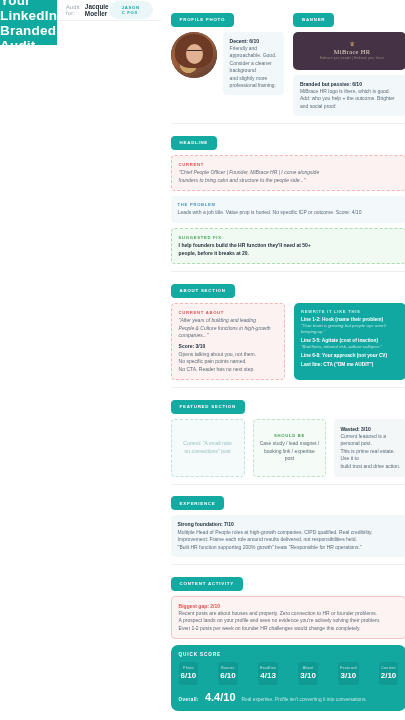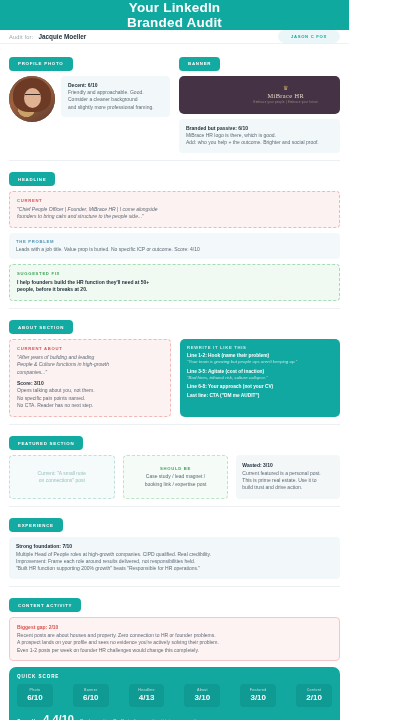--- a/index.html
+++ b/index.html
@@ -3,21 +3,21 @@
 <meta charset="utf-8">
 <style>
   * { box-sizing: border-box; margin: 0; padding: 0; }
   html, body {
     width: 405px; height: 720px;
     font-family: "Liberation Sans", sans-serif;
     background: #ffffff;
     color: #22313f;
     overflow: hidden;
   }
-  .page { width: 349px; height: 720px; position: relative; display: flex; flex-direction: column; }
+  .page { width: 349px; height: 720px; position: relative; display: flex; flex-direction: row; }
 
   
   .hero {
     background: #0fa9a0;
     height: 45px;
     display: flex; flex-direction: column;
     align-items: center; justify-content: center;
     color: #ffffff;
   }
   .hero-l1, .hero-l2 { font-size: 13.5px; font-weight: bold; line-height: 15px; letter-spacing: .2px; }

